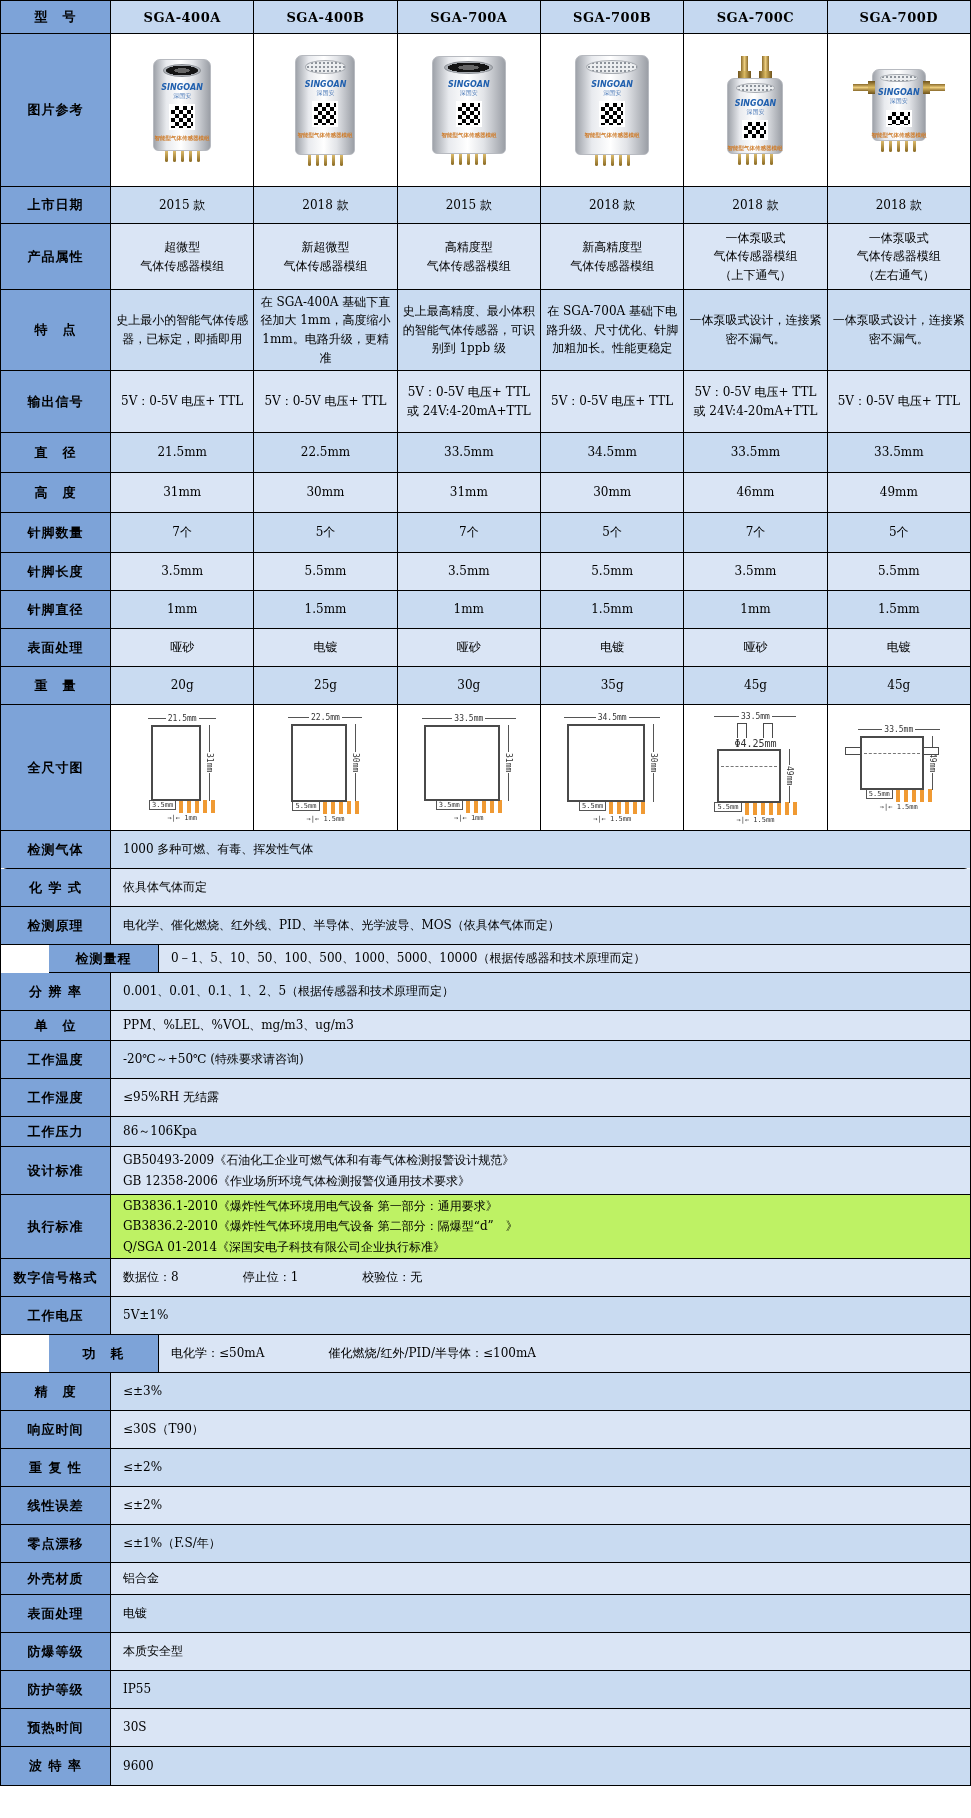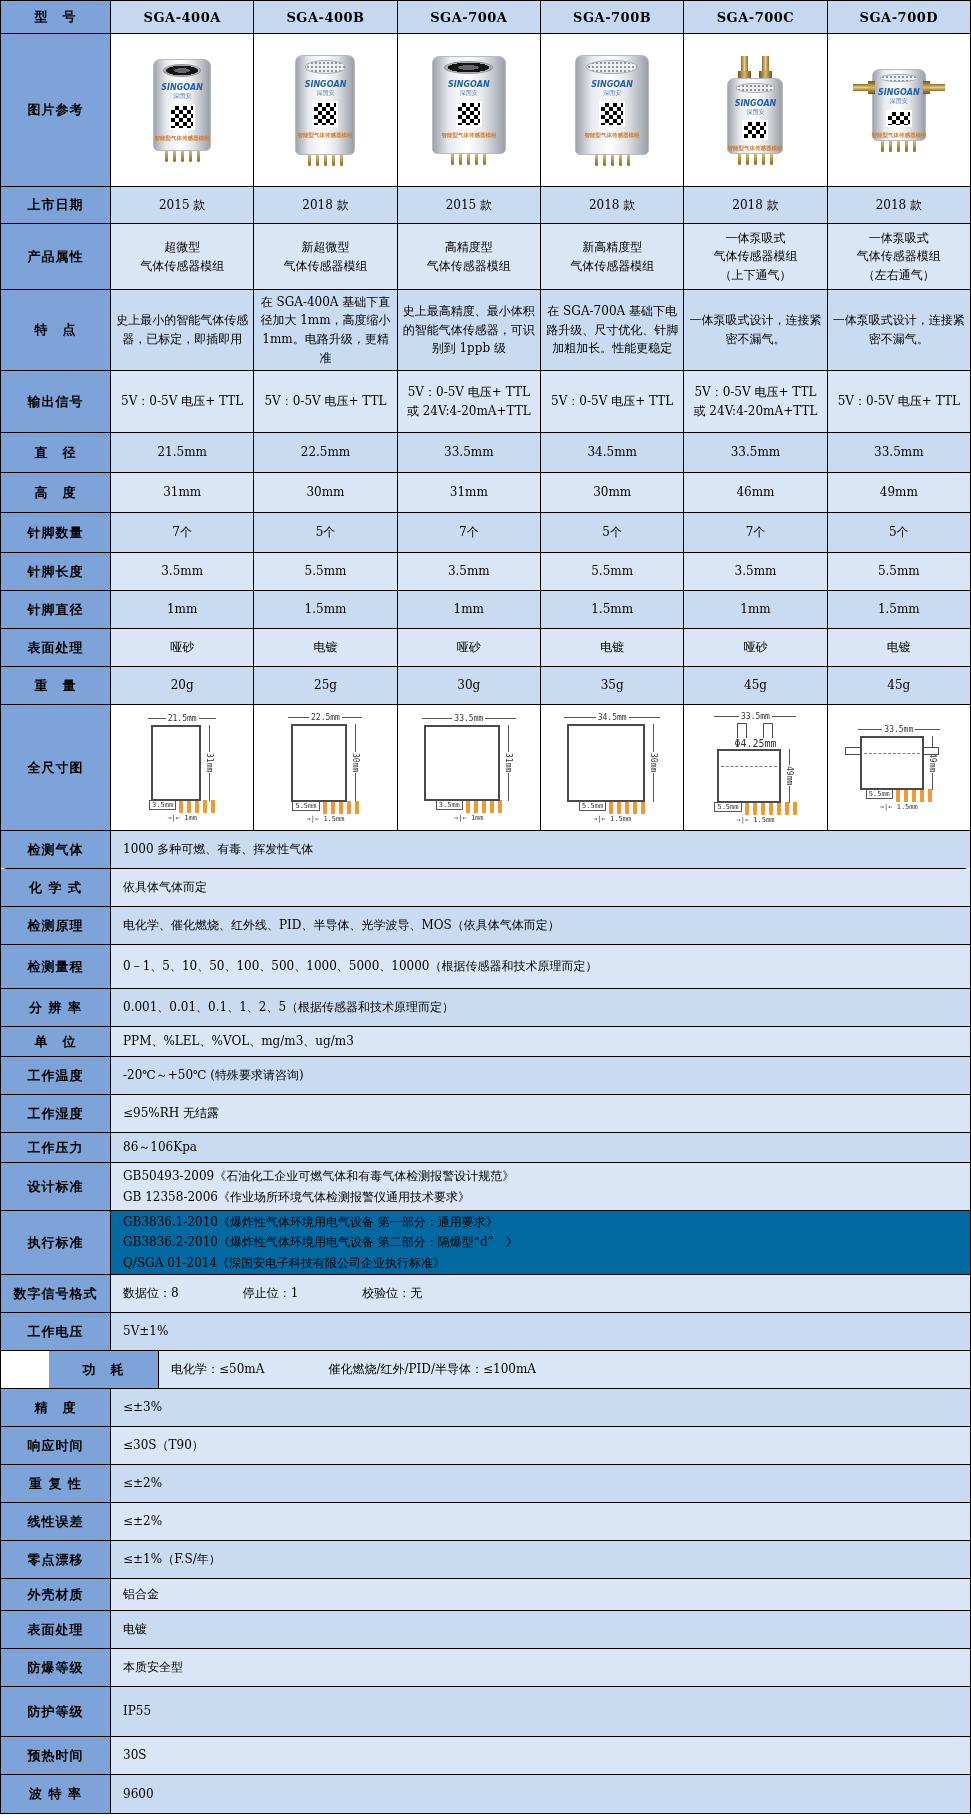--- a/index.html
+++ b/index.html
@@ -682,21 +682,21 @@
       </div>
     </div>
     <div class="row bg-a" style="height: 38px;">
       <div class="label-cell">检测原理</div>
       <div class="full-cell" style="background-image: inherit; background-position: inherit; background-size: inherit; background-repeat: inherit; background-attachment: inherit; background-origin: inherit; background-clip: inherit; background-color: rgb(201, 219, 241);">
         <div class="full-lines">
           <div>电化学、催化燃烧、红外线、PID、半导体、光学波导、MOS（依具体气体而定）</div>
         </div>
       </div>
     </div>
-    <div class="row bg-b" style="height: 44px;">
+    <div class="row bg-b" style="height: 28px; margin-left: 48px;">
       <div class="label-cell">检测量程</div>
       <div class="full-cell" style="background-image: inherit; background-position: inherit; background-size: inherit; background-repeat: inherit; background-attachment: inherit; background-origin: inherit; background-clip: inherit; background-color: rgb(218, 229, 245);">
         <div class="full-lines">
           <div>0－1、5、10、50、100、500、1000、5000、10000（根据传感器和技术原理而定）</div>
         </div>
       </div>
     </div>
     <div class="row bg-a" style="height: 38px;">
       <div class="label-cell">分 辨 率</div>
       <div class="full-cell" style="background-image: inherit; background-position: inherit; background-size: inherit; background-repeat: inherit; background-attachment: inherit; background-origin: inherit; background-clip: inherit; background-color: rgb(201, 219, 241);">
@@ -741,21 +741,21 @@
       <div class="label-cell">设计标准</div>
       <div class="full-cell" style="background-image: inherit; background-position: inherit; background-size: inherit; background-repeat: inherit; background-attachment: inherit; background-origin: inherit; background-clip: inherit; background-color: rgb(218, 229, 245);">
         <div class="full-lines">
           <div>GB50493-2009《石油化工企业可燃气体和有毒气体检测报警设计规范》</div>
           <div>GB 12358-2006《作业场所环境气体检测报警仪通用技术要求》</div>
         </div>
       </div>
     </div>
     <div class="row bg-a" style="height: 64px;">
       <div class="label-cell">执行标准</div>
-      <div class="full-cell" style="background-image: inherit; background-position: inherit; background-size: inherit; background-repeat: inherit; background-attachment: inherit; background-origin: inherit; background-clip: inherit; background-color: #0369a1;">
+      <div class="full-cell" style="background-image: inherit; background-position: inherit; background-size: inherit; background-repeat: inherit; background-attachment: inherit; background-origin: inherit; background-clip: inherit; background-color: #bef264;">
         <div class="full-lines">
           <div>GB3836.1-2010《爆炸性气体环境用电气设备 第一部分：通用要求》</div>
           <div>GB3836.2-2010《爆炸性气体环境用电气设备 第二部分：隔爆型“d”　》</div>
           <div>Q/SGA 01-2014《深国安电子科技有限公司企业执行标准》</div>
         </div>
       </div>
     </div>
     <div class="row bg-b" style="height: 38px;">
       <div class="label-cell">数字信号格式</div>
       <div class="full-cell" style="background-image: inherit; background-position: inherit; background-size: inherit; background-repeat: inherit; background-attachment: inherit; background-origin: inherit; background-clip: inherit; background-color: rgb(218, 229, 245);">
@@ -836,21 +836,21 @@
       </div>
     </div>
     <div class="row bg-b" style="height: 38px;">
       <div class="label-cell">防爆等级</div>
       <div class="full-cell" style="background-image: inherit; background-position: inherit; background-size: inherit; background-repeat: inherit; background-attachment: inherit; background-origin: inherit; background-clip: inherit; background-color: rgb(218, 229, 245);">
         <div class="full-lines">
           <div>本质安全型</div>
         </div>
       </div>
     </div>
-    <div class="row bg-a" style="height: 50px;">
+    <div class="row bg-a" style="height: 38px;">
       <div class="label-cell">防护等级</div>
       <div class="full-cell" style="background-image: inherit; background-position: inherit; background-size: inherit; background-repeat: inherit; background-attachment: inherit; background-origin: inherit; background-clip: inherit; background-color: rgb(201, 219, 241);">
         <div class="full-lines">
           <div>IP55</div>
         </div>
       </div>
     </div>
     <div class="row bg-b" style="height: 38px;">
       <div class="label-cell">预热时间</div>
       <div class="full-cell" style="background-image: inherit; background-position: inherit; background-size: inherit; background-repeat: inherit; background-attachment: inherit; background-origin: inherit; background-clip: inherit; background-color: rgb(218, 229, 245);">

